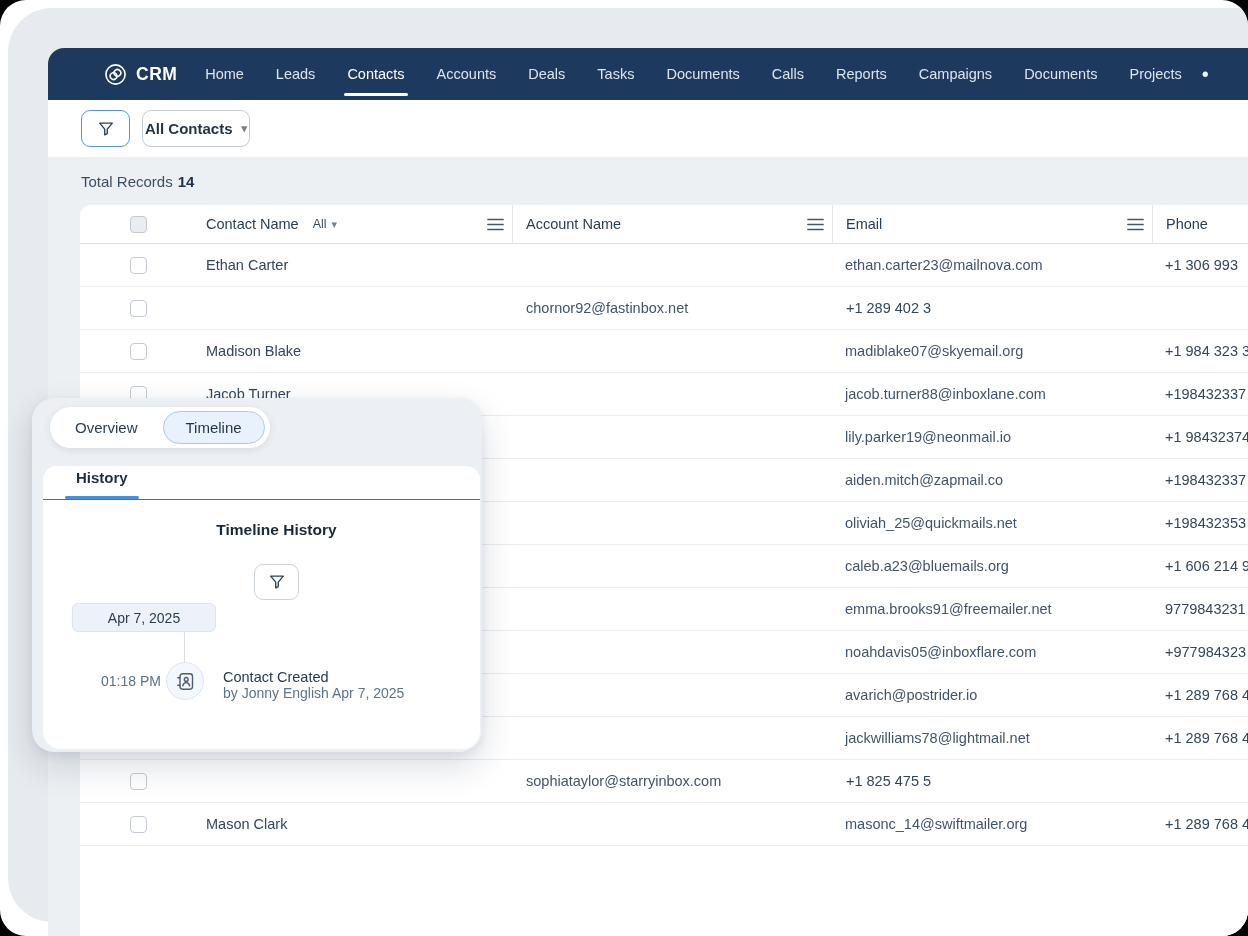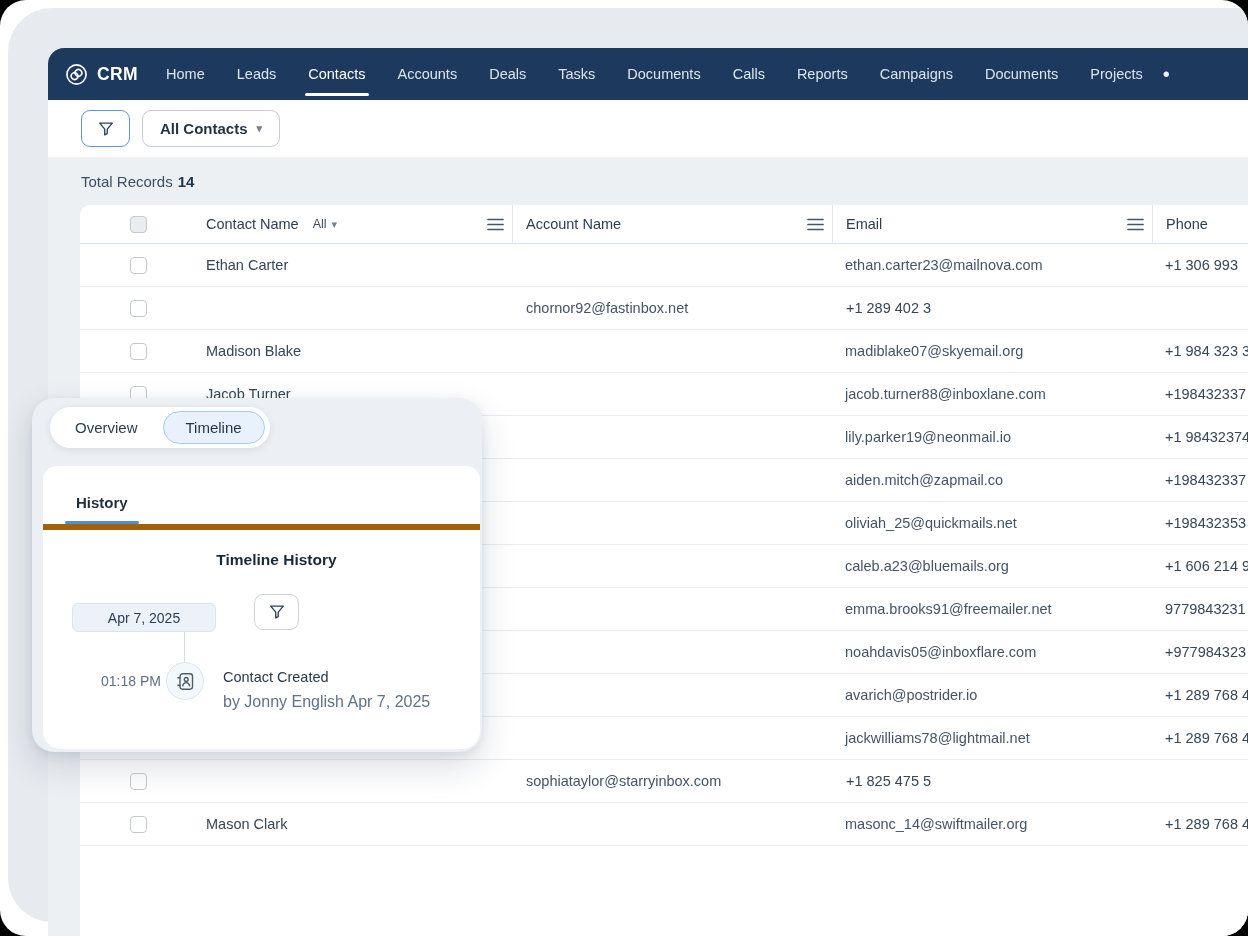--- a/index.html
+++ b/index.html
@@ -6,33 +6,33 @@
   body{font-family:"Liberation Sans", sans-serif;-webkit-font-smoothing:antialiased;}
   .canvas{position:relative;width:1248px;height:936px;background:#fff;border-radius:26px;overflow:hidden;}
 
   
   .gray-panel{position:absolute;left:8px;top:8px;right:-60px;bottom:14px;background:#e7eaee;border-radius:44px;}
 
   
   .app{position:absolute;left:48px;top:48px;right:0;bottom:0;background:#edf0f3;border-top-left-radius:16px;overflow:hidden;display:flex;flex-direction:column;}
 
   
-  .navbar{height:52px;background:#1d3a5e;display:flex;align-items:center;padding-left:17px;flex:none;}
+  .navbar{height:52px;background:#1d3a5e;display:flex;align-items:center;padding-left:17px;flex:none;justify-content:center;}
   .brand{display:flex;align-items:center;gap:9px;color:#fff;cursor:pointer;}
   .brand-text{font-size:17.5px;font-weight:bold;letter-spacing:.4px;}
   .nav-items{display:flex;margin:0 0 0 28px;padding:0;gap:32px;list-style:none;align-items:center;}
   .nav-item{color:#dce5ee;font-size:14.5px;height:52px;line-height:52px;position:relative;cursor:pointer;white-space:nowrap;}
   .nav-item.active{color:#fff;font-weight:500;}
   .nav-item.active::after{content:"";position:absolute;left:-3px;right:-3px;bottom:4px;height:3px;background:#fff;border-radius:2px;}
   .nav-more{color:#eef3f8;font-size:20px;margin-left:20px;line-height:52px;cursor:pointer;}
 
   
   .toolbar{height:57px;background:#fff;display:flex;align-items:center;padding-left:33px;gap:12px;flex:none;}
   .filter-btn{width:49px;height:37px;border:1.5px solid #5897d9;border-radius:9px;background:#fff;display:flex;align-items:center;justify-content:center;cursor:pointer;box-sizing:border-box;}
-  .view-btn{height:37px;border:1px solid #c7ccd3;border-radius:9px;background:#fff;display:flex;align-items:center;gap:9px;padding:0 17px;font-size:15px;font-weight:bold;color:#1f3347;cursor:pointer;box-sizing:border-box;}
+  .view-btn{height:37px;border:1px solid #c7ccd3;border-radius:9px;background:#fff;display:flex;align-items:center;gap:9px;padding:0 2px;font-size:15px;font-weight:bold;color:#1f3347;cursor:pointer;box-sizing:border-box;}
   .caret{font-size:11px;color:#72818f;}
 
   
   .content{flex:1;position:relative;}
   .total-line{position:absolute;left:33px;top:16px;font-size:15px;color:#3c4e61;}
   .total-line b{color:#20354b;margin-left:5px;}
 
   
   .table-card{position:absolute;left:32px;top:48px;bottom:0;width:1392px;background:#fff;border-radius:10px 0 0 0;}
   .thead{height:38px;display:flex;align-items:stretch;border-bottom:1px solid #d3e2f3;}
@@ -49,33 +49,33 @@
   .cell{box-sizing:border-box;flex:none;padding-left:13px;font-size:14.5px;color:#33465a;white-space:nowrap;overflow:hidden;}
   .cell.c0{padding-left:50px;}
   .cell.email{color:#42546b;}
 
   
   .overlay{position:absolute;left:32px;top:398px;width:450px;height:354px;background:#eceff3;border-radius:22px;box-shadow:0 14px 34px rgba(25,45,75,.16), 0 3px 10px rgba(25,45,75,.08);z-index:5;}
   .pill-tabs{position:absolute;left:18px;top:9px;height:41px;background:#fff;border-radius:21px;display:flex;align-items:center;box-shadow:0 2px 7px rgba(40,60,90,.10);padding-right:5px;}
   .pill-tab{font-size:15px;color:#2c3e50;padding:0 25px;cursor:pointer;font-weight:500;white-space:nowrap;}
   .pill-tab.active{background:#e9f2fc;border:1px solid #a6cbec;border-radius:17px;height:33px;line-height:31px;padding:0 22px;color:#1f3347;box-sizing:border-box;}
   .history-card{position:absolute;left:11px;right:2px;top:68px;bottom:3px;background:#fff;border-radius:14px 14px 18px 18px;}
-  .history-tabbar{border-bottom:6px solid #a16207;padding:28px 0 0 33px;}
+  .history-tabbar{border-bottom:1px solid #a16207;padding:3px 0 0 33px;}
   .history-tab{display:inline-block;font-size:15px;font-weight:600;color:#1e3040;padding-bottom:13px;position:relative;cursor:pointer;}
   .history-tab::after{content:"";position:absolute;left:-11px;right:-11px;bottom:0;height:3.5px;background:#4a90dc;border-radius:3px;}
   .tl-header{display:flex;align-items:center;gap:25px;margin:21px 0 0 30px;flex-direction:column;}
   .tl-title{font-size:15.5px;font-weight:bold;color:#18293a;}
   .tl-filter-btn{width:45px;height:36px;border:1px solid #ccd3db;border-radius:9px;background:#fff;display:flex;align-items:center;justify-content:center;cursor:pointer;box-sizing:border-box;}
   .date-chip{position:absolute;left:29px;top:137px;width:144px;height:29px;background:#edf2fa;border:1px solid #dbe4f1;border-radius:6px;display:flex;align-items:center;justify-content:center;font-size:14px;color:#2b3d52;box-sizing:border-box;}
   .connector{position:absolute;left:141px;top:166px;width:1px;height:30px;background:#d5dce4;}
   .entry-time{position:absolute;left:58px;top:207px;font-size:14px;color:#5d7187;}
   .entry-icon{position:absolute;left:123px;top:196px;width:38px;height:38px;border-radius:50%;background:#f4f7fb;border:1px solid #dfe5ed;display:flex;align-items:center;justify-content:center;box-sizing:border-box;}
   .entry-text{position:absolute;left:180px;top:203px;}
   .entry-title{font-size:14.5px;font-weight:500;color:#27394e;}
-  .entry-sub{font-size:16px;color:#5e7389;margin-top:8px;}
+  .entry-sub{font-size:14px;color:#5e7389;margin-top:0;}
 </style>
 </head>
 <body>
 
 <div class="canvas">
   <div class="gray-panel"></div>
 
   <div class="app">
 
     <div class="navbar">

